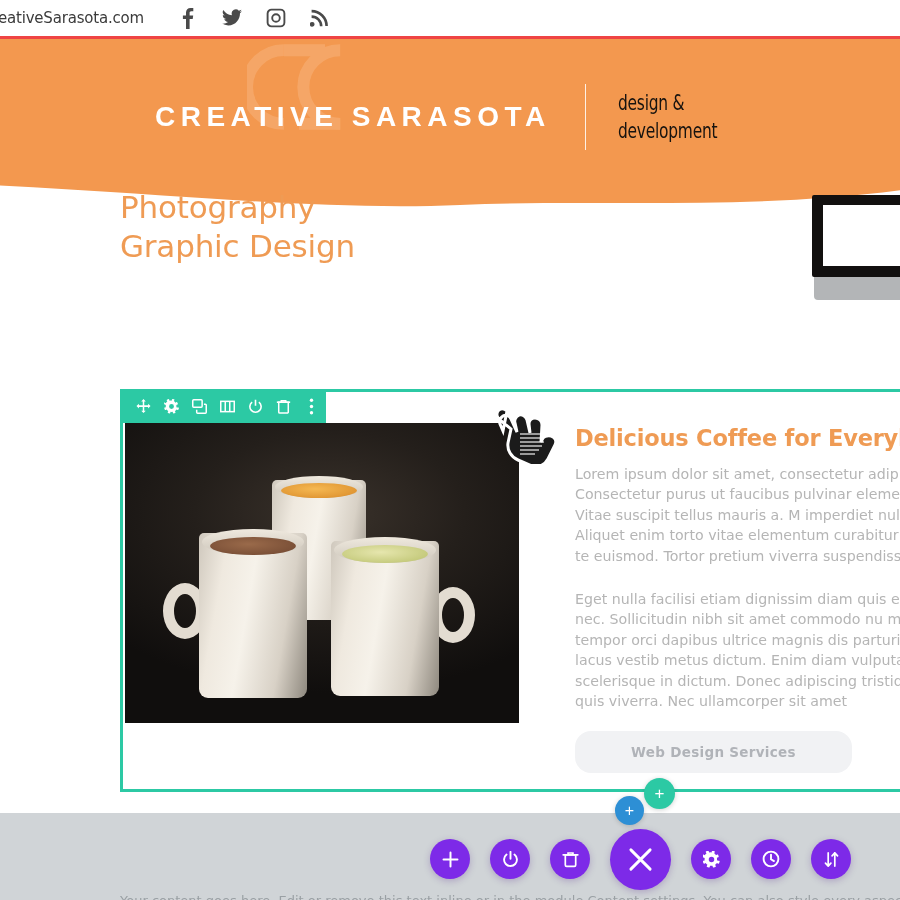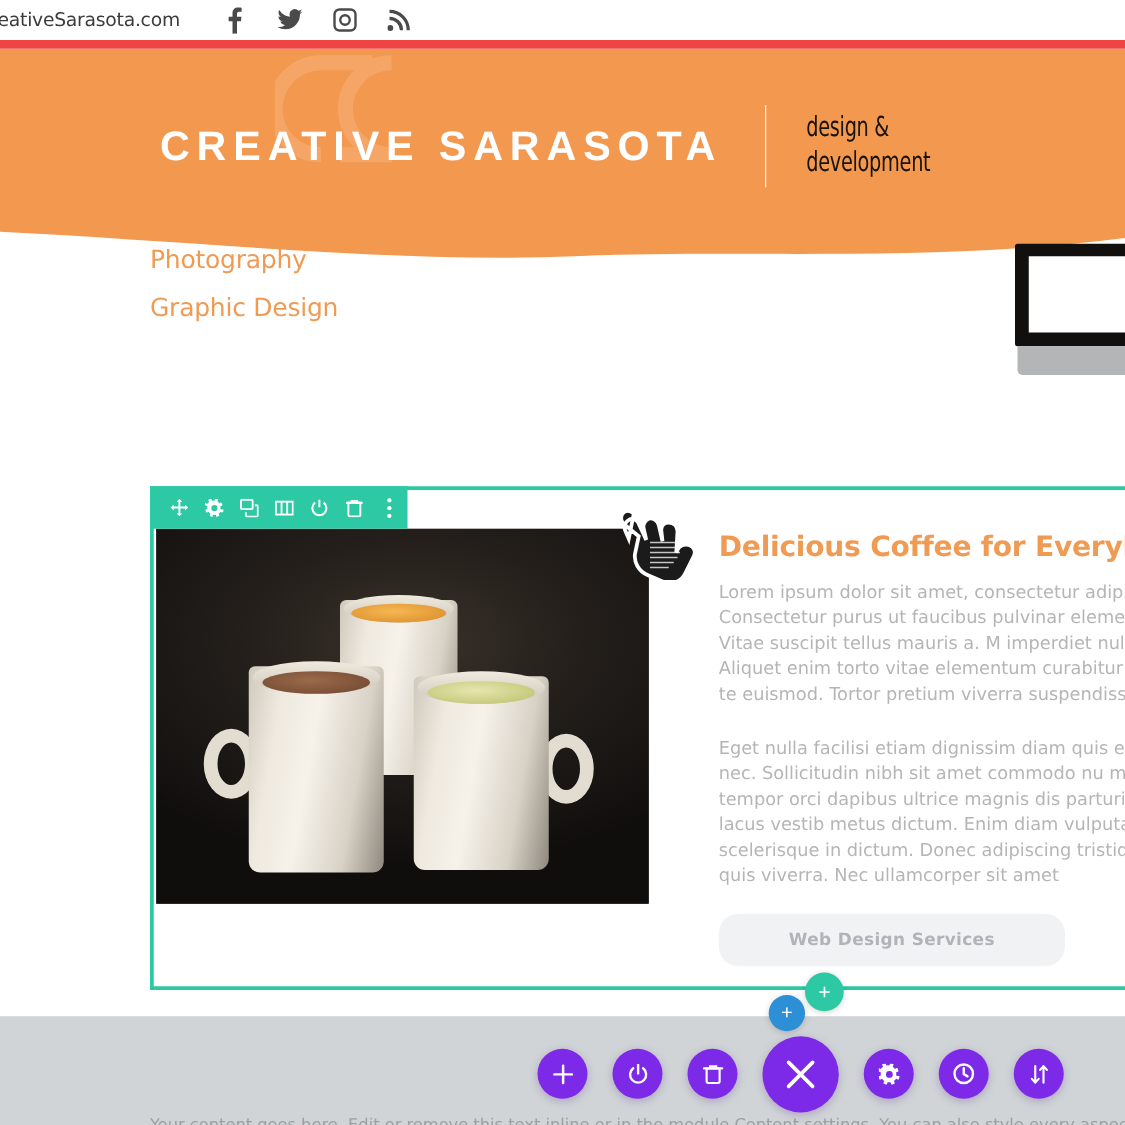--- a/index.html
+++ b/index.html
@@ -7,21 +7,21 @@
   body {
     font-family: "Liberation Sans", sans-serif;
     background:#ffffff;
     position:relative;
   }
 
   
   .topbar{
     position:absolute; left:0; top:0; width:900px; height:39px;
     background:#ffffff; display:flex; align-items:center;
-    border-bottom:7px solid #ef4444;
+    border-bottom:3px solid #ef4444;
   }
   .topbar-url{
     font-size:15px; color:#3b3b3b; letter-spacing:-0.2px;
     margin-left:-2px; white-space:nowrap;
     font-family:"DejaVu Sans", sans-serif;
   }
   .social-row{ display:flex; align-items:center; margin-left:22px; }
   .social-ico{
     width:44px; height:30px; display:flex; align-items:center; justify-content:center;
     color:#4a4a4a;
@@ -41,42 +41,42 @@
     display:flex; align-items:center; justify-content:center;
     pointer-events:none;
   }
   .logo-inner{ position:relative; display:flex; align-items:center; }
   .logo-mark{
     position:absolute; left:92px; top:-62px; width:130px; height:130px;
     opacity:.55;
   }
   .logo-text{
     font-family:"Liberation Sans", sans-serif;
-    color:#ffffff; font-weight:700; font-size:33px;
+    color:#ffffff; font-weight:700; font-size:28px;
     letter-spacing:5.5px; position:relative; z-index:2;
     white-space:nowrap;
   }
   .logo-divider{
     width:1px; height:66px; background:rgba(255,255,255,.85);
     margin:0 32px 0 34px;
   }
   .logo-tag{
     font-family:"DejaVu Sans Condensed","DejaVu Sans", sans-serif;
     color:#17130f; font-size:22px; line-height:1.26; font-weight:400;
     letter-spacing:-.3px; transform:scaleX(.78); transform-origin:left center;
     white-space:nowrap;
   }
 
   
   .hero{
     position:absolute; left:120px; top:188px; width:620px;
     z-index:1;
   }
   .hero-line{
-    color:#ef9b54; font-size:20px; line-height:38.5px; font-weight:400;
+    color:#ef9b54; font-size:31px; line-height:38.5px; font-weight:400;
     letter-spacing:-.2px; white-space:nowrap;
     font-family:"DejaVu Sans", sans-serif;
   }
 
   
   .monitor{
     position:absolute; left:812px; top:195px; width:160px; height:105px;
   }
   .monitor .bezel{
     position:absolute; left:0; top:0; width:160px; height:82px;

